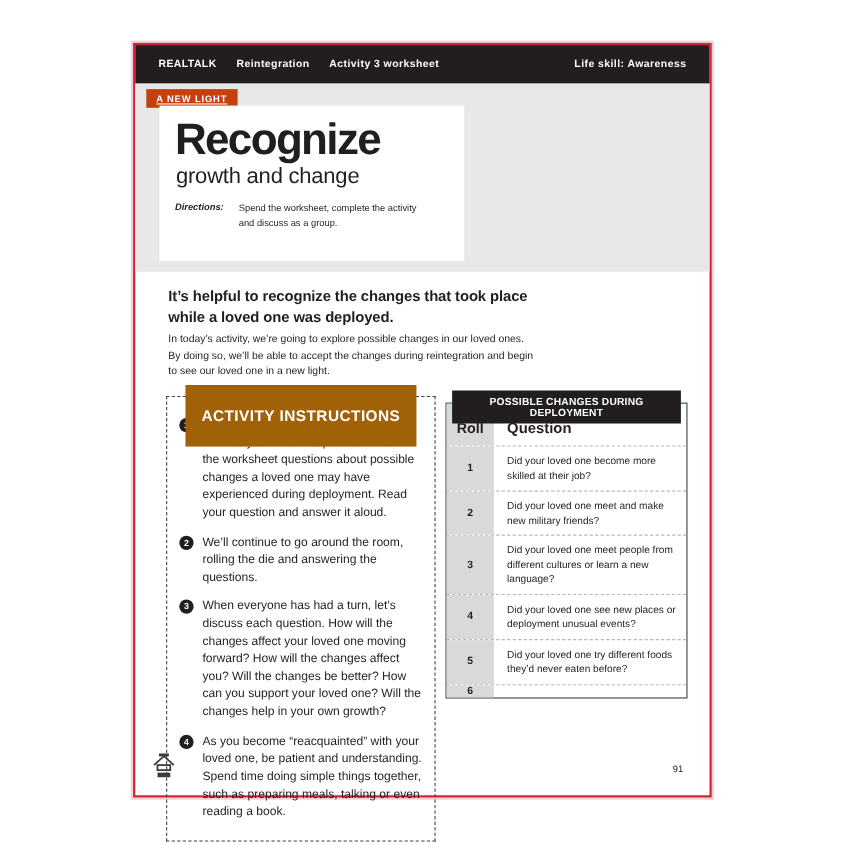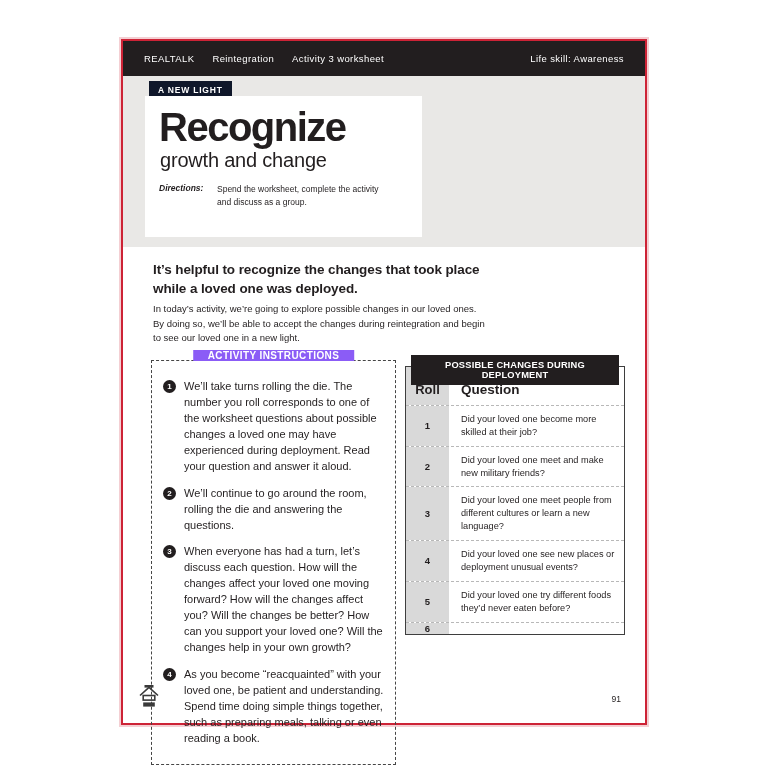--- a/index.html
+++ b/index.html
@@ -13,28 +13,28 @@
     background:#ffffff;border:2px solid #cd2336;
     box-shadow:0 0 0 2px rgba(205,35,54,0.22);
   }
   
   .topbar{
     position:absolute;left:0;top:0;width:100%;height:35px;background:#221e1f;
     display:flex;align-items:center;justify-content:space-between;
     box-sizing:border-box;padding:0 21px;color:#fff;
   }
   .topbar .left{display:flex;gap:18px;align-items:center;}
-  .topbar span{font-size:9.5px;font-weight:normal;letter-spacing:0.4px;}
+  .topbar span{font-size:9.5px;font-weight:bold;letter-spacing:0.4px;}
   
   .hero{
     position:absolute;left:0;top:35px;width:100%;height:171px;background:#e9e8e6;
   }
   .tag{
-    position:absolute;left:26px;top:5px;background:#0f172a;color:#fff;
-    font-size:8.5px;font-weight:bold;letter-spacing:0.8px;padding:4px 9px 3px 9px;
+    position:absolute;left:10px;top:5px;background:#c2410c;color:#fff;
+    font-size:8.5px;font-weight:bold;letter-spacing:0.8px;padding:4px 9px 3px 9px;text-decoration:underline;
   }
   .card{
     position:absolute;left:22px;top:20px;width:249px;height:117px;background:#ffffff;
     padding:10px 14px 14px 14px;
   }
   .card h1{
     margin:0;font-size:40px;line-height:1.05;font-weight:bold;letter-spacing:-1.5px;
   }
   .card h2{
     margin:1px 0 0 1px;font-size:20px;line-height:1.15;font-weight:normal;letter-spacing:-0.2px;
@@ -56,22 +56,22 @@
     position:absolute;left:30px;top:261px;width:380px;
     font-size:9.5px;line-height:1.55;white-space:pre-line;
   }
   
   .instr{
     position:absolute;left:28px;top:319px;width:221px;min-height:252px;
     border:1.5px dashed #454545;padding:18px 11px 6px 11px;
   }
   .instr-title{
     position:absolute;top:-11px;left:50%;transform:translateX(-50%);
-    background:#8b5cf6;color:#fff;font-size:10px;font-weight:bold;letter-spacing:0.4px;
-    padding:0 15px;white-space:nowrap;
+    background:#a16207;color:#fff;font-size:14px;font-weight:bold;letter-spacing:0.4px;
+    padding:20px 15px;white-space:nowrap;
   }
   .step{display:flex;gap:8px;margin-bottom:11px;}
   .step-num{
     flex:0 0 13px;width:13px;height:13px;border-radius:50%;background:#221e1f;color:#fff;
     font-size:8px;font-weight:bold;display:flex;align-items:center;justify-content:center;
     margin-top:1px;
   }
   .step-text{font-size:11px;line-height:1.45;}
   
   .qbox{

